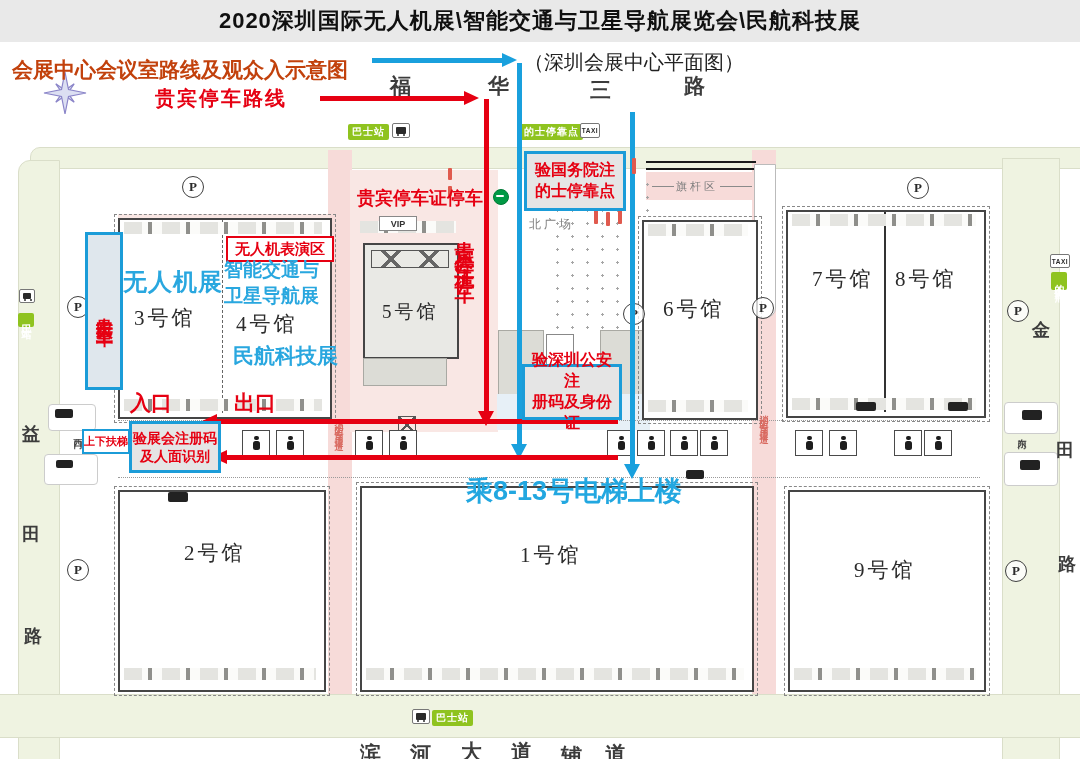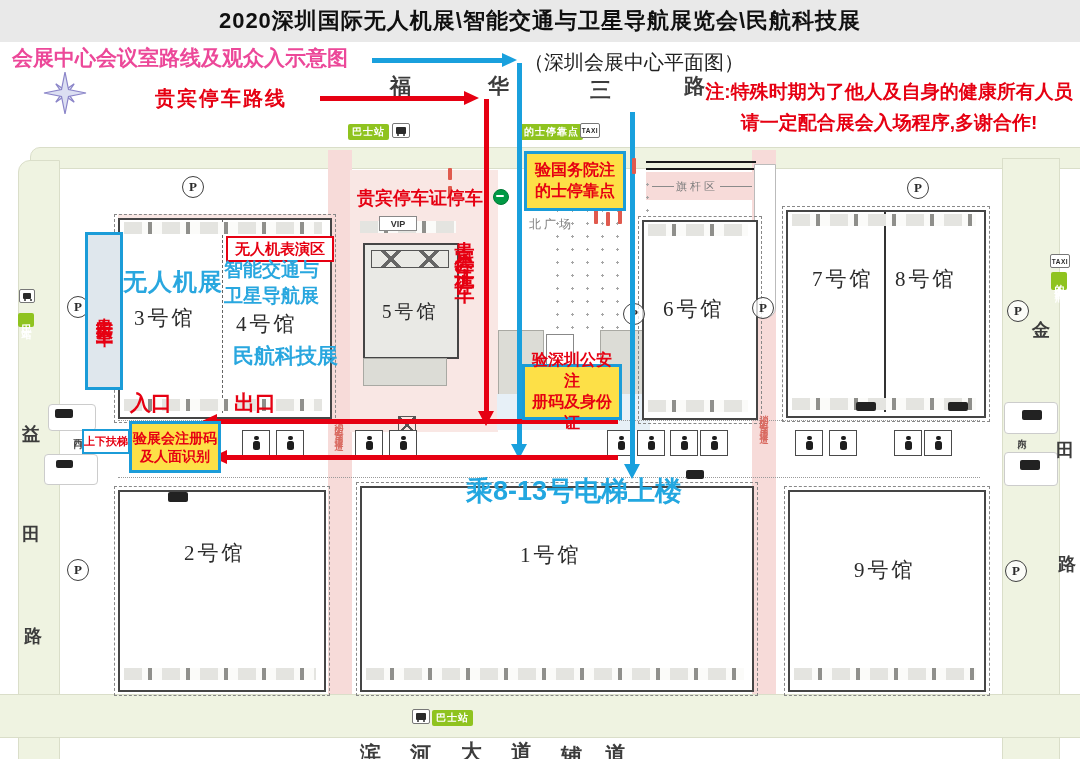--- a/index.html
+++ b/index.html
@@ -21,21 +21,21 @@
   .taxibox{position:absolute;background:#fff;border:1px solid #777;border-radius:2px;color:#2b2b2b;font-size:6.5px;font-weight:bold;display:flex;align-items:center;justify-content:center;letter-spacing:.5px}
   .metro{position:absolute;width:14px;height:14px;border-radius:50%;background:#009944;border:1px solid #007a36}
   .metro::after{content:"";position:absolute;left:2px;top:5px;width:8px;height:2px;background:#fff;border-radius:1px}
   .elev{position:absolute;width:26px;height:24px;background:#fff;border:1.5px solid #4a4a4a;display:flex;align-items:center;justify-content:center}
   .person{width:8px;height:15px;position:relative}
   .person::before{content:"";position:absolute;top:0;left:2px;width:4.5px;height:4.5px;border-radius:50%;background:#1d1d1d}
   .person::after{content:"";position:absolute;top:5.5px;left:1px;width:6.5px;height:9px;background:#1d1d1d;border-radius:2.5px}
   .truck{position:absolute;background:#222;border-radius:2px}
   .redtext{position:absolute;color:#e60012;font-weight:bold;white-space:nowrap}
   .bluetext{position:absolute;color:#29a7df;font-weight:bold;white-space:nowrap}
-  .bluebox{position:absolute;border:3px solid #1b9cd8;background:#fde047;color:#e60012;font-weight:bold;text-align:center;display:flex;flex-direction:column;justify-content:center;line-height:1.3}
+  .bluebox{position:absolute;border:3px solid #1b9cd8;background:#e5e5e5;color:#e60012;font-weight:bold;text-align:center;display:flex;flex-direction:column;justify-content:center;line-height:1.3}
   .redbox{position:absolute;border:2px solid #e60012;background:#fff;color:#e60012;font-weight:bold;text-align:center}
   .hline{position:absolute;height:5px}
   .vline{position:absolute;width:5px}
   .bgblue{background:#19a0dd}
   .bgred{background:#e60012}
   .tri{position:absolute;width:0;height:0}
   .tri.r-blue{border-top:7px solid transparent;border-bottom:7px solid transparent;border-left:15px solid #19a0dd}
   .tri.d-blue{border-left:8px solid transparent;border-right:8px solid transparent;border-top:15px solid #19a0dd}
   .tri.r-red{border-top:7px solid transparent;border-bottom:7px solid transparent;border-left:15px solid #e60012}
   .tri.d-red{border-left:8px solid transparent;border-right:8px solid transparent;border-top:15px solid #e60012}
@@ -248,27 +248,23 @@
   <div class="tri l-red" style="left:202px;top:414px"></div>
   <div class="hline bgred" style="left:226px;top:455px;width:392px"></div>
   <div class="tri l-red" style="left:212px;top:450px"></div>
   <div class="reddash" style="left:594px;top:210px;height:14px"></div>
   <div class="reddash" style="left:606px;top:212px;height:14px"></div>
   <div class="reddash" style="left:618px;top:210px;height:14px"></div>
   <div class="reddash" style="left:632px;top:158px;height:16px"></div>
   <div class="reddash" style="left:448px;top:168px;height:12px"></div>
   <div class="reddash" style="left:448px;top:186px;height:10px"></div>
 
-  <span class="bluetext" style="left:12px;top:44px;font-size:21px;color:#ec4899">会展中心会议室路线及观众入示意图</span>
+  <span class="bluetext" style="left:12px;top:56px;font-size:21px;color:#c2410c">会展中心会议室路线及观众入示意图</span>
   <span style="position:absolute;left:524px;top:49px;font-size:20px;color:#222;font-family:Liberation Serif, serif;white-space:nowrap">（深圳会展中心平面图）</span>
   <span class="redtext" style="left:155px;top:85px;font-size:20px;letter-spacing:2px">贵宾停车路线</span>
-  <div style="position:absolute;left:698px;top:79px;width:382px;text-align:center">
-    <div class="redtext" style="position:static;font-size:19px">注:特殊时期为了他人及自身的健康所有人员</div>
-    <div class="redtext" style="position:static;font-size:19px;margin-top:5px">请一定配合展会入场程序,多谢合作!</div>
-  </div>
 
   <div class="bluebox" style="left:85px;top:232px;width:32px;height:152px;background:#dfe7ed">
     <span class="vupright" style="font-size:17px;letter-spacing:2px;margin:auto">贵宾大巴上下车</span>
   </div>
   <span class="bluetext" style="left:123px;top:266px;font-size:24px;letter-spacing:1px">无人机展</span>
   <div class="redbox" style="left:226px;top:236px;width:104px;height:22px;font-size:15px;line-height:22px">无人机表演区</div>
   <span class="bluetext" style="left:224px;top:257px;font-size:19px">智能交通与</span>
   <span class="bluetext" style="left:224px;top:283px;font-size:19px">卫星导航展</span>
   <span class="bluetext" style="left:233px;top:342px;font-size:21px">民航科技展</span>
   <span class="redtext" style="left:357px;top:186px;font-size:18px">贵宾停车证停车</span>

